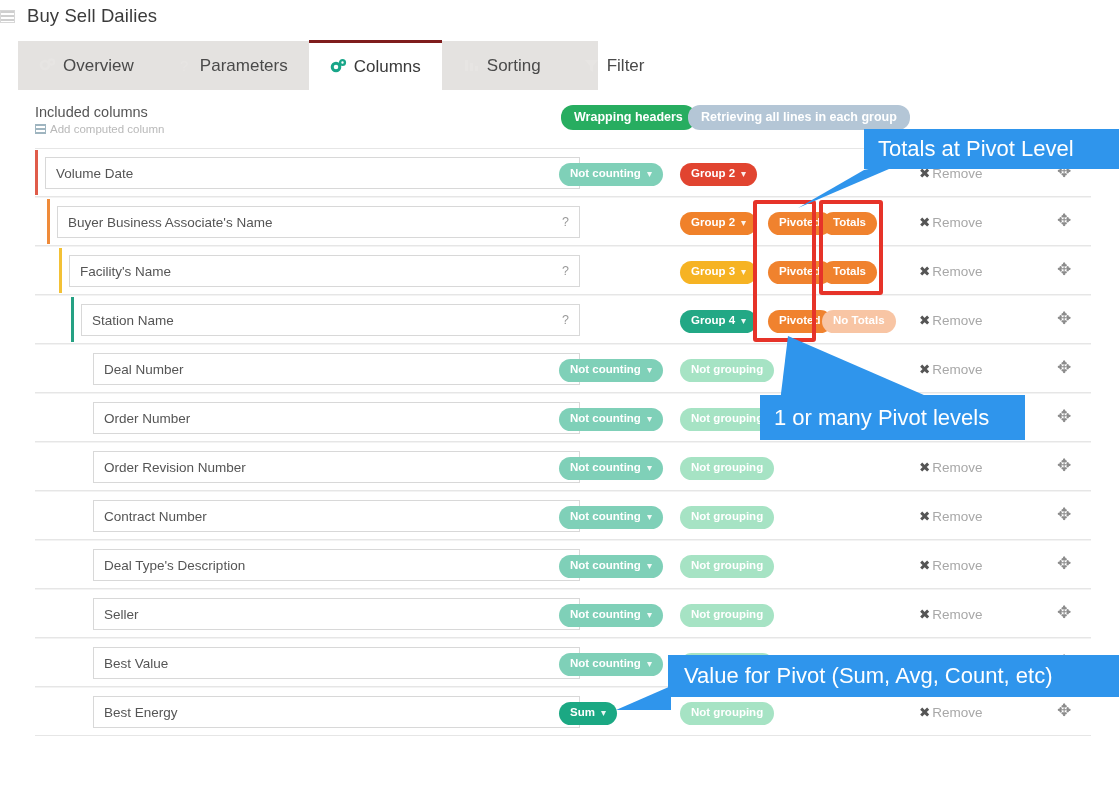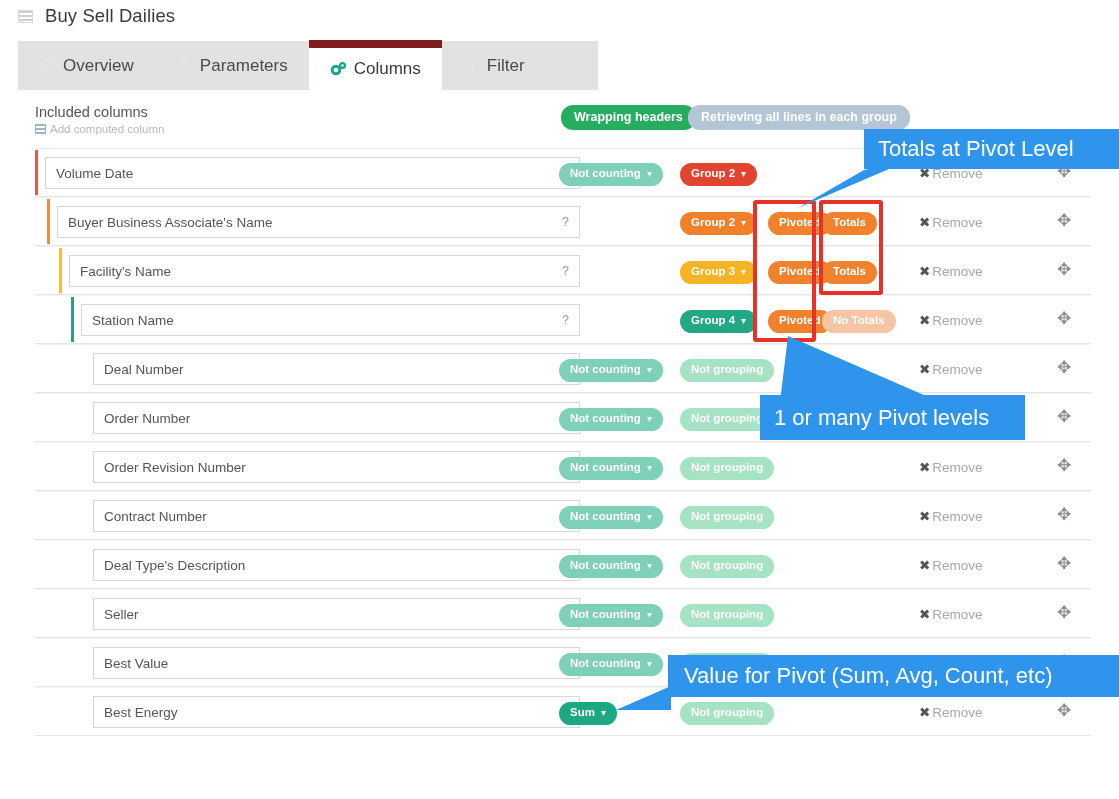--- a/index.html
+++ b/index.html
@@ -14,21 +14,21 @@
     height: 799px;
     overflow: hidden;
     background: #fff;
   }
 
   
   .titlebar {
     position: absolute; left: 0; top: 0;
     width: 1119px; height: 32px;
     display: flex; align-items: center;
-    padding-left: 18px;
+    padding-left: 0;
   }
   .grid-icon {
     width: 15px; height: 13px;
     display: inline-block;
     margin-right: 12px;
     background:
       linear-gradient(to bottom, #cfcfcf 0 2px, transparent 2px 4px,
                       #cfcfcf 4px 6px, transparent 6px 8px,
                       #cfcfcf 8px 10px, transparent 10px 12px);
     border: 1px solid #d7d7d7;
@@ -49,21 +49,21 @@
     display: flex; align-items: center; justify-content: center;
     gap: 7px;
     padding: 0 21px;
     font-size: 17px; color: #4a4a4a;
     cursor: pointer;
     position: relative;
   }
   .tab.active {
     background: #ffffff;
     color: #3a3a3a;
-    border-top: 8px solid #7f1d1d;
+    border-top: 3px solid #7f1d1d;
     margin-top: -1px;
   }
   .tab .ticon { width: 17px; height: 17px; display:inline-block; position: relative; flex: 0 0 auto;}
   .tab .ticon svg { display:block; }
 
   
   .sec-head {
     position: absolute; left: 35px; top: 104px;
   }
   .sec-title { font-size: 14.5px; color: #555; }
@@ -213,20 +213,30 @@
     <div class="tab active">
       <span class="ticon">
         <svg width="17" height="17" viewBox="0 0 17 17">
           <circle cx="6" cy="9" r="3.8" fill="none" stroke="#18a689" stroke-width="3"></circle>
           <circle cx="12.5" cy="4.5" r="2.4" fill="none" stroke="#18a689" stroke-width="2.4"></circle>
         </svg>
       </span>
       <span>Columns</span>
     </div>
 
+    <div class="tab">
+      <span class="ticon">
+        <svg width="17" height="17" viewBox="0 0 17 17">
+          <rect x="2" y="3" width="3" height="11" fill="#e7e5e3"></rect>
+          <rect x="7" y="6" width="3" height="8" fill="#e7e5e3"></rect>
+          <rect x="12" y="9" width="3" height="5" fill="#e7e5e3"></rect>
+        </svg>
+      </span>
+      <span>Sorting</span>
+    </div>
 
     <div class="tab">
       <span class="ticon">
         <svg width="17" height="17" viewBox="0 0 17 17">
           <polygon points="2,3 15,3 10,9 10,15 7,13 7,9" fill="#e7e5e3"></polygon>
         </svg>
       </span>
       <span>Filter</span>
     </div>
   </div>

